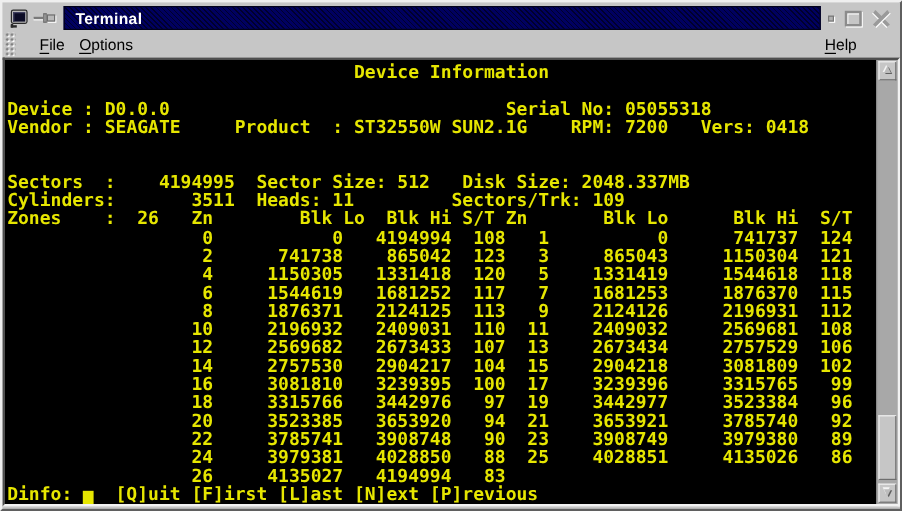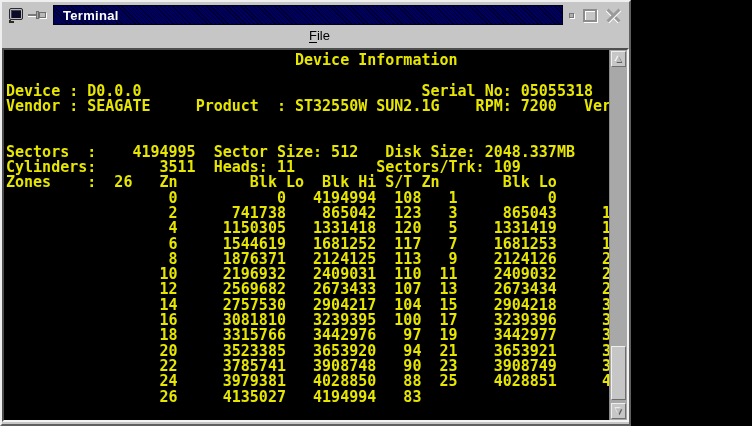--- a/index.html
+++ b/index.html
@@ -1,19 +1,19 @@
 <!DOCTYPE html>
 <html style="--chrome: #c6c6c6; --titlebar: #000060; --titletext: #ffffff; --bg: #000000; --fg: #e6e600; --trough: #a8a8a8; --face: #c6c6c6;"><head>
 <meta charset="utf-8">
 <style>
   html,body { margin:0; padding:0; background:#000; }
   * { box-sizing:border-box; }
 
   .window {
-    position:relative; width:631px; height:426px;
+    position:relative; width:752px; height:426px;
     background:var(--chrome,#c6c6c6);
     border-top:2px solid #efefef; border-left:2px solid #efefef;
     border-right:2px solid #5f5f5f; border-bottom:2px solid #5f5f5f;
     overflow:hidden;
     font-family:"Liberation Sans", sans-serif;
   }
 
   
   .titlebar { height:24px; display:flex; align-items:center; padding:2px 4px 0 3px; }
   .tb-btn { width:22px; height:19px; display:flex; align-items:center; justify-content:center; flex:0 0 auto; cursor:default; }
@@ -40,21 +40,21 @@
   .tb-controls { display:flex; align-items:center; flex:0 0 auto; gap:9px; padding-right:4px; }
   .ctl { cursor:default; }
   .ctl-min { width:5px; height:5px; background:#b0b0b0; border:1px solid #787878; box-shadow:1px 1px 0 #fff; }
   .ctl-max { width:14px; height:13px; background:transparent; border:2px solid #8c8c8c; box-shadow:1px 1px 0 #ffffff, inset 1px 1px 0 #ffffff; }
   .ctl-close { position:relative; width:15px; height:15px; }
   .ctl-close i { position:absolute; left:-1px; top:6px; width:17px; height:3px; background:#9a9a9a; box-shadow:0 1px 0 #fff; }
   .ctl-close i:first-child { transform:rotate(45deg); }
   .ctl-close i:last-child  { transform:rotate(-45deg); }
 
   
-  .menubar { height:22px; display:flex; align-items:center; padding:0 2px;flex-direction:column; }
+  .menubar { height:22px; display:flex; align-items:center; padding:0 2px; }
   .tearoff {
     width:9px; height:20px; margin-right:6px;
     background-image:radial-gradient(circle at 2px 2px, #7d7d7d 1px, rgba(0,0,0,0) 1.2px),
                      radial-gradient(circle at 3px 3px, #ffffff 1px, rgba(0,0,0,0) 1.2px);
     background-size:4px 4px;
   }
   .menu-item { font-size:13px; color:#000; padding:2px 6px; cursor:default; }
   .menu-item u { text-decoration-thickness:1px; text-underline-offset:2px; }
   .mi-file { margin-left:8px; }
   .mi-options { margin-left:0; }
@@ -158,20 +158,21 @@
                   8     1876371   2124125  113   9    2124126     2196931  112  
                  10     2196932   2409031  110  11    2409032     2569681  108  
                  12     2569682   2673433  107  13    2673434     2757529  106  
                  14     2757530   2904217  104  15    2904218     3081809  102  
                  16     3081810   3239395  100  17    3239396     3315765   99  
                  18     3315766   3442976   97  19    3442977     3523384   96  
                  20     3523385   3653920   94  21    3653921     3785740   92  
                  22     3785741   3908748   90  23    3908749     3979380   89  
                  24     3979381   4028850   88  25    4028851     4135026   86  
                  26     4135027   4194994   83                                  </pre>
+      <div class="term-lastline"><span>Dinfo:</span><span> </span><span class="cursor"></span><span>  </span><span>[Q]uit [F]irst [L]ast [N]ext [P]revious</span></div>
     </div>
     <div class="sb">
       <div class="sb-btn sb-up">
         <span class="sb-arrow">▲</span>
       </div>
       <div class="sb-thumb"></div>
       <div class="sb-btn sb-down">
         <span class="sb-arrow">▼</span>
       </div>
     </div>

